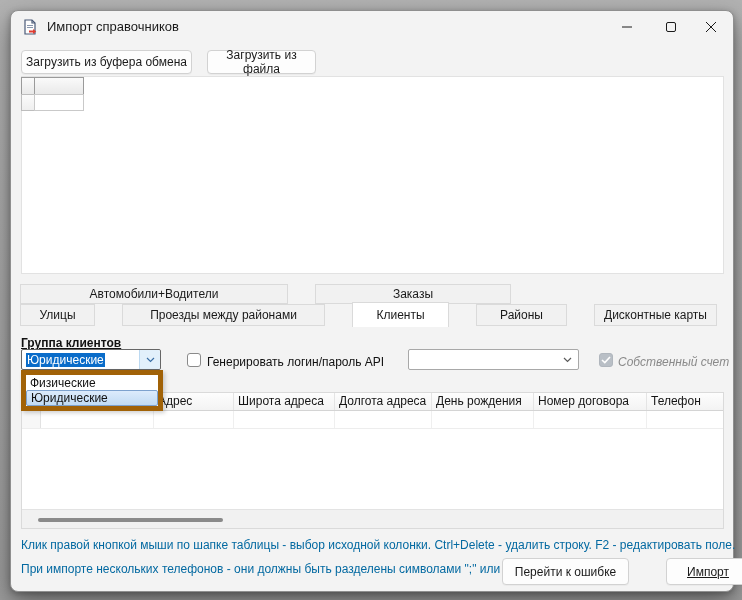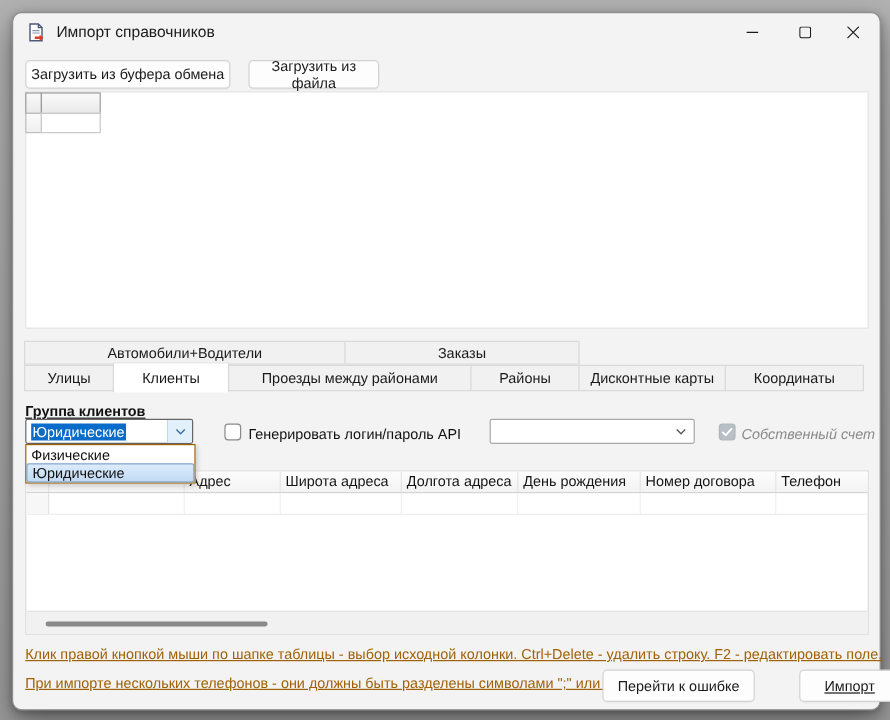--- a/index.html
+++ b/index.html
@@ -36,21 +36,21 @@
                 background:#ffffff; border:1px solid #e2e2e2; }
   .mini-grid { position:absolute; left:-1px; top:0; }
   .mg-row { display:flex; }
   .mg-cell { border:1px solid #bdbdbd; }
   .mg-hdr { background:linear-gradient(#fafafa,#e9e9e9); border-color:#9a9a9a; }
   .mg-corner { width:14px; height:18px; }
   .mg-col { width:50px; height:18px; margin-left:-1px; }
   .mg-rowhdr { width:14px; height:17px; margin-top:-1px; background:linear-gradient(#fbfbfb,#efefef); }
   .mg-data { width:50px; height:17px; margin-left:-1px; margin-top:-1px; background:#fff; border-color:#c9c9c9; }
   
-  .tabrow { position:absolute; left:10px; display:flex; }
+  .tabrow { position:absolute; left:10px; display:flex;gap:28px; }
   .tabrow1 { top:273px; }
   .tabrow2 { top:293px; }
   .tab {
     height:20px; background:#f1f1f1; border:1px solid #dadada; margin-left:-1px;
     font-size:12px; color:#1a1a1a; display:flex; align-items:center; justify-content:center;
     white-space:nowrap; cursor:default;
   }
   .tabrow2 .tab { height:22px; }
   .tab.selected {
     background:#ffffff; border-bottom:none; height:25px; margin-top:-2px;
@@ -65,21 +65,21 @@
   }
   .combo .val { flex:1; padding:0 4px; overflow:hidden; white-space:nowrap; }
   .combo .val .sel { background:#0a6cc9; color:#fff; padding:1px 1px; }
   .combo .drop {
     width:21px; align-self:stretch; display:flex; align-items:center; justify-content:center;
   }
   .combo.open .drop { background:#e2f0fb; border-left:1px solid #bcd9f1; border-radius:0 2px 2px 0; }
   .combo2 { border-color:#a8a8a8; }
   .dropdown {
     position:absolute; left:10px; top:359px; width:142px; background:#fff;
-    border:1px solid #a16207; z-index:10; box-shadow:2px 2px 4px rgba(0,0,0,.18);
+    border:5px solid #a16207; z-index:10; box-shadow:2px 2px 4px rgba(0,0,0,.18);
   }
   .dd-item { height:15px; font-size:12px; color:#111; display:flex; align-items:center;
              padding:0 4px; white-space:nowrap; }
   .dd-item.selected {
     background:linear-gradient(#dcebfc,#c1dbf3); border:1px solid #7da2ce;
     border-radius:2px; height:16px;
   }
   .checkbox { position:absolute; width:14px; height:14px; background:#fff;
               border:1px solid #8a8a8a; border-radius:3px; }
   .checkbox.checked-disabled { background:#b9bfc6; border-color:#b0b6bd;
@@ -94,21 +94,21 @@
   .th { font-size:12px; color:#151515; padding:1px 4px 0; border-right:1px solid #e4e4e4;
         overflow:hidden; white-space:nowrap; }
   .trow { display:flex; height:18px; border-bottom:1px solid #ededed; }
   .td { border-right:1px solid #efefef; height:100%; }
   .td.rowhdr { background:#f7f7f7; border-right:1px solid #e2e2e2; }
   .hscroll { position:absolute; left:0; right:0; bottom:0; height:19px;
              background:#f1f1f1; border-top:1px solid #e3e3e3; }
   .hthumb { position:absolute; left:16px; top:8px; width:185px; height:4px;
             background:#8a8a8a; border-radius:2px; }
   
-  .hint { position:absolute; left:10px; font-size:12px; color:#a16207; white-space:nowrap;text-decoration:underline; }
+  .hint { position:absolute; left:10px; font-size:12px; color:#0369a1; white-space:nowrap; }
   .btn-goto { left:491px; top:547px; width:127px; height:27px; }
   .btn-import { left:655px; top:547px; width:84px; height:27px;text-decoration:underline; }
   svg { display:block; }
 </style>
 </head>
 <body>
 
 <div class="window">
 
   <div class="titlebar">
@@ -160,25 +160,25 @@
         <span>Автомобили+Водители</span>
       </div>
     <div class="tab" style="width:196px">
         <span>Заказы</span>
       </div>
   </div>
   <div class="tabrow tabrow2">
     <div class="tab" style="width:75px">
         <span>Улицы</span>
       </div>
+    <div class="tab" style="width:203px">
+        <span>Проезды между районами</span>
+      </div>
     <div class="tab selected" style="width:97px">
         <span>Клиенты</span>
-      </div>
-    <div class="tab" style="width:203px">
-        <span>Проезды между районами</span>
       </div>
     <div class="tab" style="width:91px">
         <span>Районы</span>
       </div>
     <div class="tab" style="width:123px">
         <span>Дисконтные карты</span>
       </div>
     <div class="tab" style="width:116px">
         <span>Координаты</span>
       </div>

